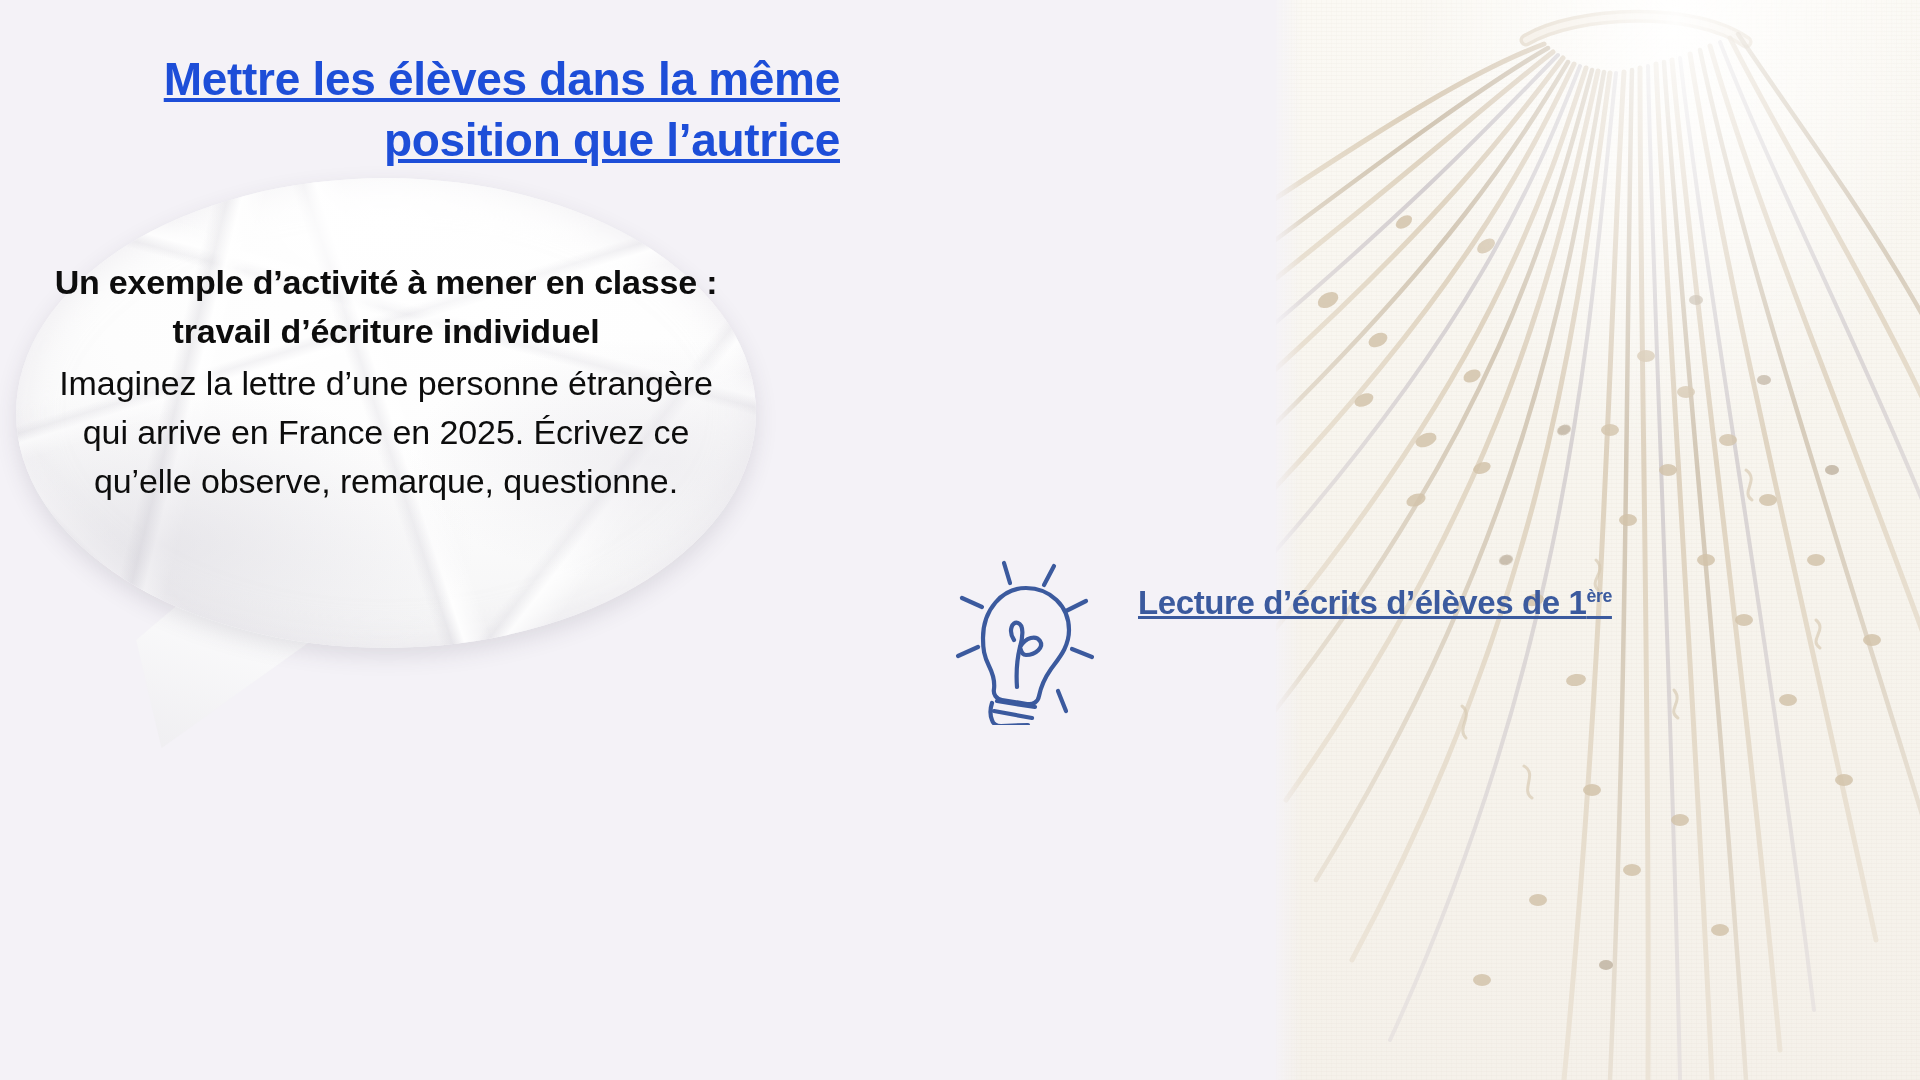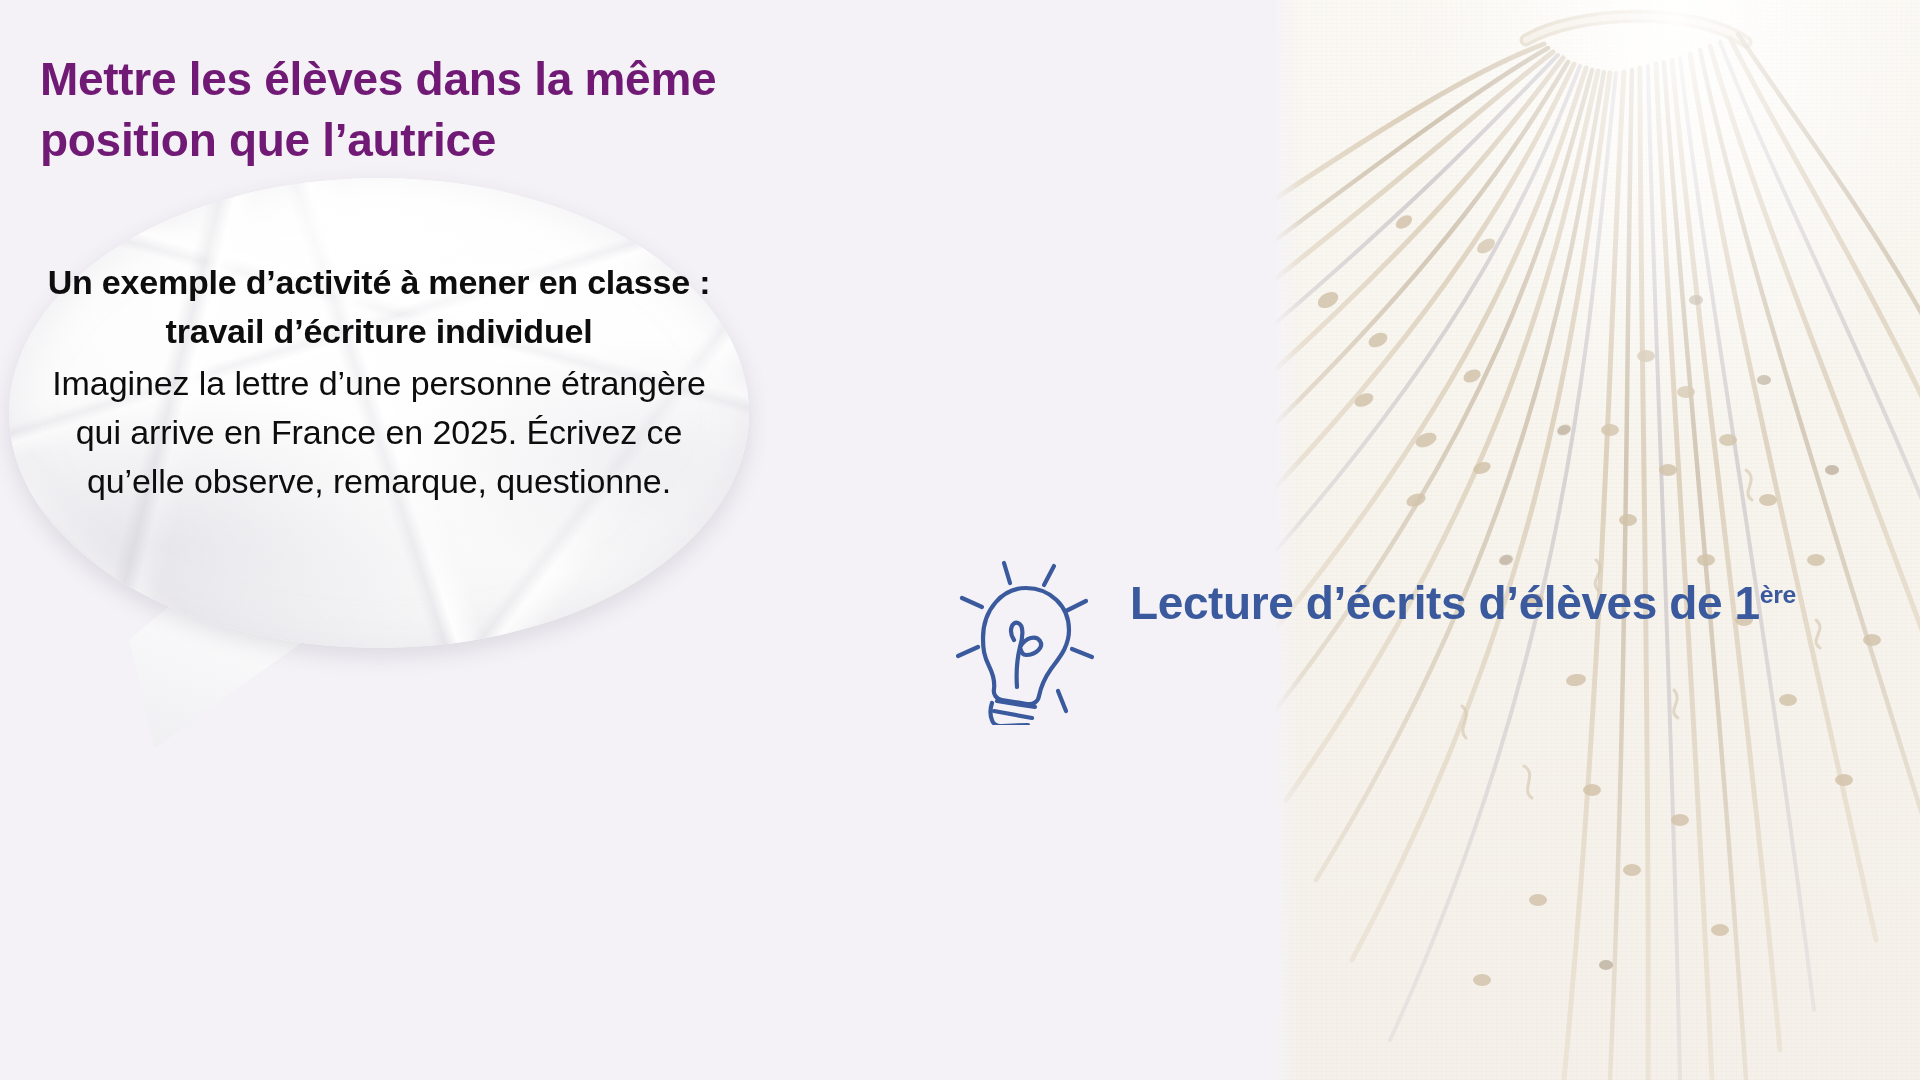--- a/index.html
+++ b/index.html
@@ -55,32 +55,33 @@
     width: 26px;
     background: linear-gradient(90deg, rgba(244,242,247,.85), rgba(244,242,247,0));
   }
 
   
   .slide-title {
     position: absolute;
     left: 40px;
     top: 18px;
     width: 800px;
-    text-align: left;
-    color: #701a75;
+    text-align: right;
+    color: #1d4ed8;
     font-size: 46px;
     font-weight: 700;
     line-height: 1.32;
     letter-spacing: -0.3px;
+    text-decoration: underline;
   }
 
   
   .bubble-wrap {
     position: absolute;
-    left: 1px;
+    left: 8px;
     top: 178px;
     width: 760px;
     height: 580px;
   }
   .bubble-shape {
     position: absolute;
     left: 8px;
     top: 0;
     width: 740px;
     height: 470px;
@@ -160,25 +161,26 @@
 
   
   .right-col {
     position: absolute;
     left: 1122px;
     top: 568px;
     width: 760px;
   }
   .right-heading {
     color: #3b5a9e;
-    font-size: 46px;
+    font-size: 33px;
     font-weight: 700;
     line-height: 1.18;
     letter-spacing: -0.4px;
-    margin: 8px;
+    margin: 16px;
+    text-decoration: underline;
   }
   .right-heading sup {
     font-size: .54em;
     vertical-align: super;
     line-height: 0;
   }
   .right-body {
     margin: 86px 0 0 0;
     color: #41619f;
     font-size: 48px;

